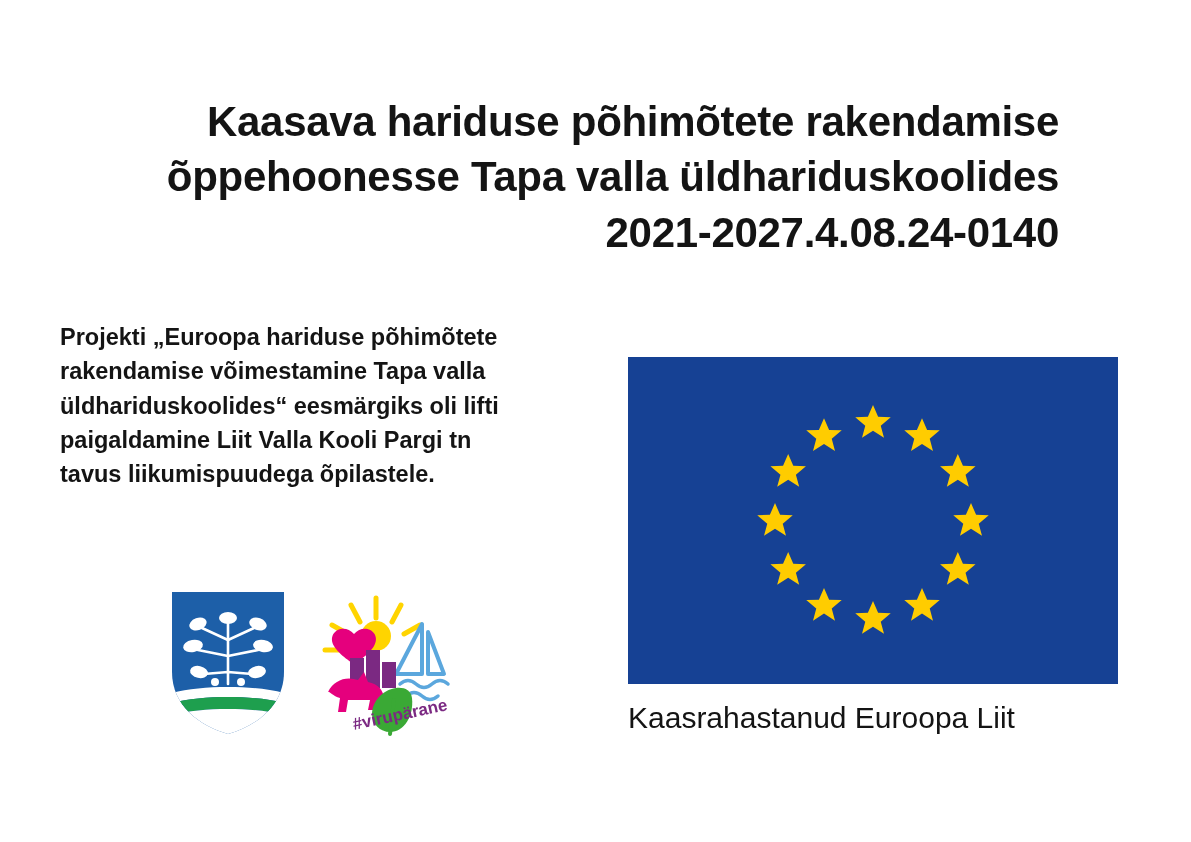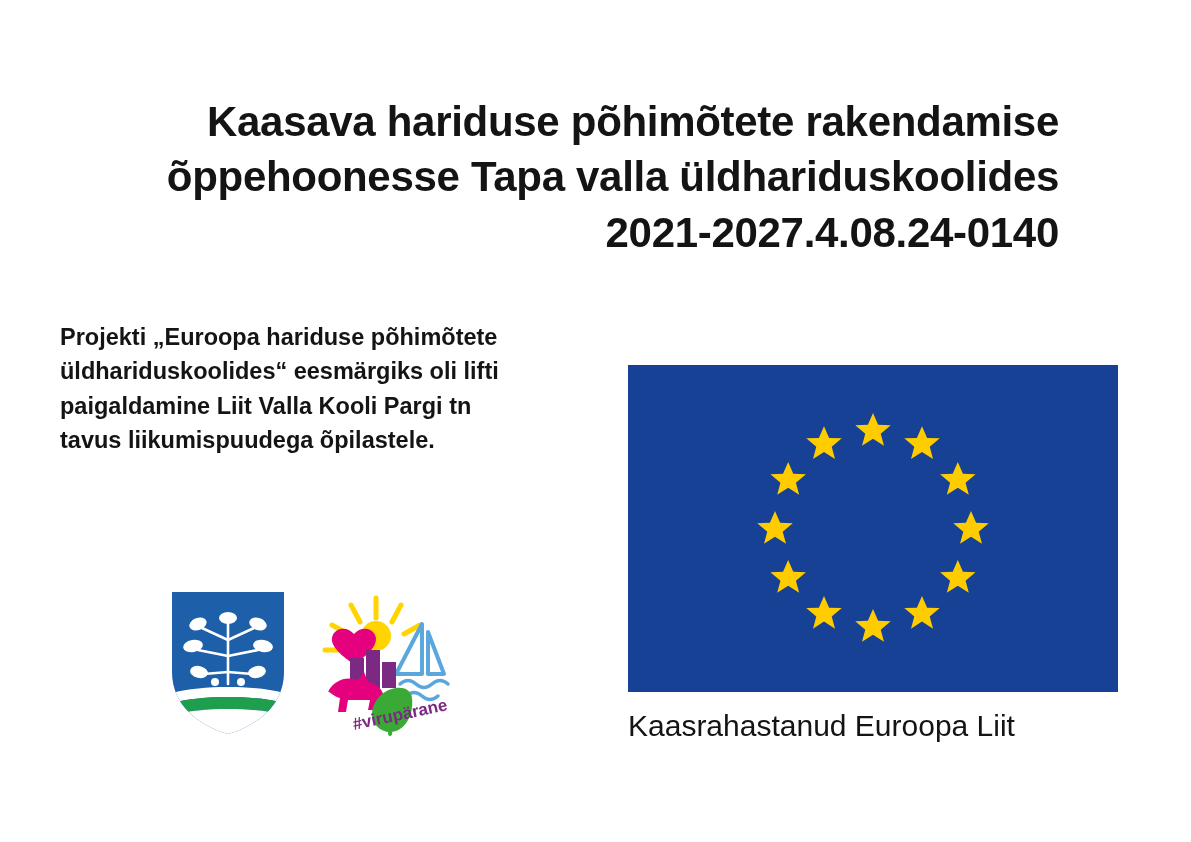--- a/index.html
+++ b/index.html
@@ -74,21 +74,21 @@
   }
   .virusparane {
     width: 152px;
     height: 152px;
   }
 
   
   .eu-block {
     position: absolute;
     left: 628px;
-    top: 365px;
+    top: 357px;
     width: 490px;
   }
   .eu-flag {
     width: 490px;
     height: 327px;
     background: #164194;
     display: block;
   }
   .eu-caption {
     margin-top: 17px;
@@ -106,20 +106,21 @@
 <div class="poster">
 
   <div class="title-block">
     <div class="title-line">Kaasava hariduse põhimõtete rakendamise</div>
     <div class="title-line">õppehoonesse Tapa valla üldhariduskoolides</div>
     <div class="title-line">2021-2027.4.08.24-0140</div>
   </div>
 
   <div class="body-block">
     <div class="body-line">Projekti „Euroopa hariduse põhimõtete</div>
+    <div class="body-line">rakendamise võimestamine Tapa valla</div>
     <div class="body-line">üldhariduskoolides“ eesmärgiks oli lifti</div>
     <div class="body-line">paigaldamine Liit Valla Kooli Pargi tn</div>
     <div class="body-line">tavus liikumispuudega õpilastele.</div>
   </div>
 
   <div class="logos">
 
     <svg class="crest" viewBox="0 0 120 150" aria-hidden="true">
       <defs>
         <clipPath id="shieldClip">

